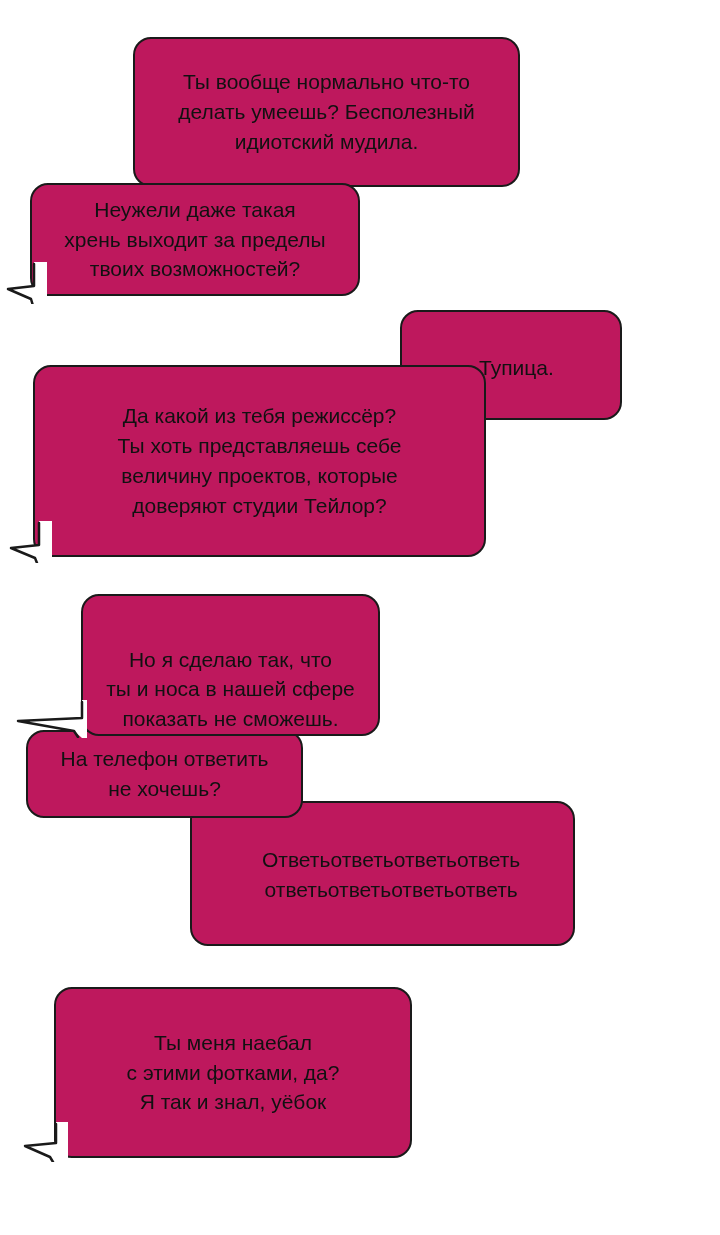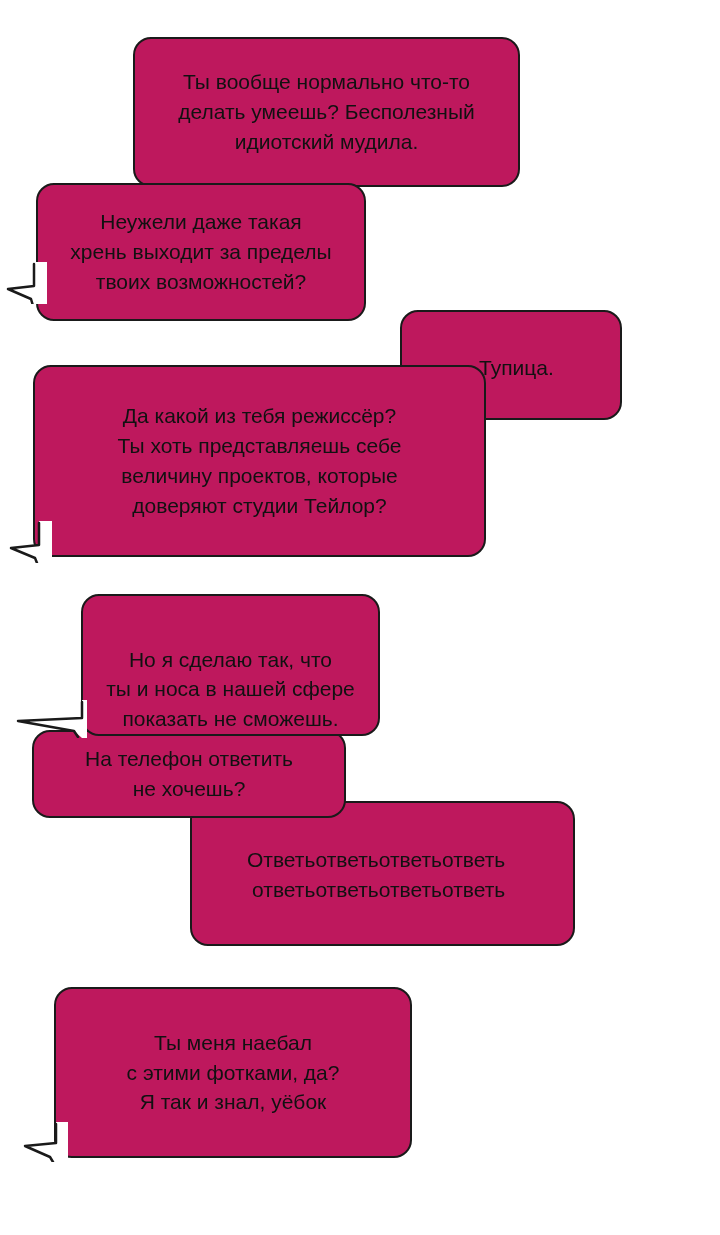--- a/index.html
+++ b/index.html
@@ -46,21 +46,21 @@
 <body>
 
 <div id="canvas">
 
   <div class="bubble" style="left:133px; top:37px; width:387px; height:150px;">
     <div class="bubble-text">Ты вообще нормально что-то
 делать умеешь? Бесполезный
 идиотский мудила.</div>
   </div>
 
-  <div class="bubble" style="left:36px; top:183px; width:330px; height:138px;">
+  <div class="bubble" style="left:30px; top:183px; width:330px; height:113px;">
     <div class="bubble-text">Неужели даже такая
 хрень выходит за пределы
 твоих возможностей?</div>
   </div>
   <svg class="tail" style="left:5px; top:262px;" width="42" height="42" viewBox="0 0 42 42">
     <path d="M29 0 L29 24 L3 27 L26 37 L29 42 L42 42 L42 0 Z" fill="#ffffff" stroke="none"></path>
     <path d="M29 2 L29 24 L3 27 L26 37 L27.5 42" fill="none" stroke="#1a1a1a" stroke-width="2.5" stroke-linejoin="round" stroke-linecap="round"></path>
   </svg>
 
   <div class="bubble" style="left:33px; top:365px; width:453px; height:192px; z-index:2;">
@@ -81,27 +81,27 @@
   <div class="bubble" style="left:81px; top:594px; width:299px; height:142px; z-index:2;align-items:flex-end;">
     <div class="bubble-text">Но я сделаю так, что
 ты и носа в нашей сфере
 показать не сможешь.</div>
   </div>
   <svg class="tail" style="left:14px; top:700px; z-index:3;" width="73" height="38" viewBox="0 0 73 38">
     <path d="M68 0 L68 18 L4 21 L60 31 L68 38 L73 38 L73 0 Z" fill="#ffffff" stroke="none"></path>
     <path d="M68 2 L68 18 L4 21 L60 31 L64 37" fill="none" stroke="#1a1a1a" stroke-width="2.5" stroke-linejoin="round" stroke-linecap="round"></path>
   </svg>
 
-  <div class="bubble" style="left:32px; top:730px; width:314px; height:88px; z-index:1;">
+  <div class="bubble" style="left:26px; top:730px; width:277px; height:88px; z-index:1;">
     <div class="bubble-text">На телефон ответить
 не хочешь?</div>
   </div>
 
   <div class="bubble" style="left:190px; top:801px; width:385px; height:145px; z-index:0;">
-    <div class="bubble-text" style="position:absolute; left:55px; top:42px; text-align:right; padding:0;">Ответьответьответьответь
+    <div class="bubble-text" style="position:absolute; left:70px; top:42px; text-align:center; padding:0;">Ответьответьответьответь
 ответьответьответьответь</div>
   </div>
 
   <div class="bubble" style="left:54px; top:987px; width:358px; height:171px;">
     <div class="bubble-text">Ты меня наебал
 с этими фотками, да?
 Я так и знал, уёбок</div>
   </div>
   <svg class="tail" style="left:22px; top:1122px;" width="46" height="40" viewBox="0 0 46 40">
     <path d="M34 0 L34 21 L3 24 L28 35 L33 40 L46 40 L46 0 Z" fill="#ffffff" stroke="none"></path>

